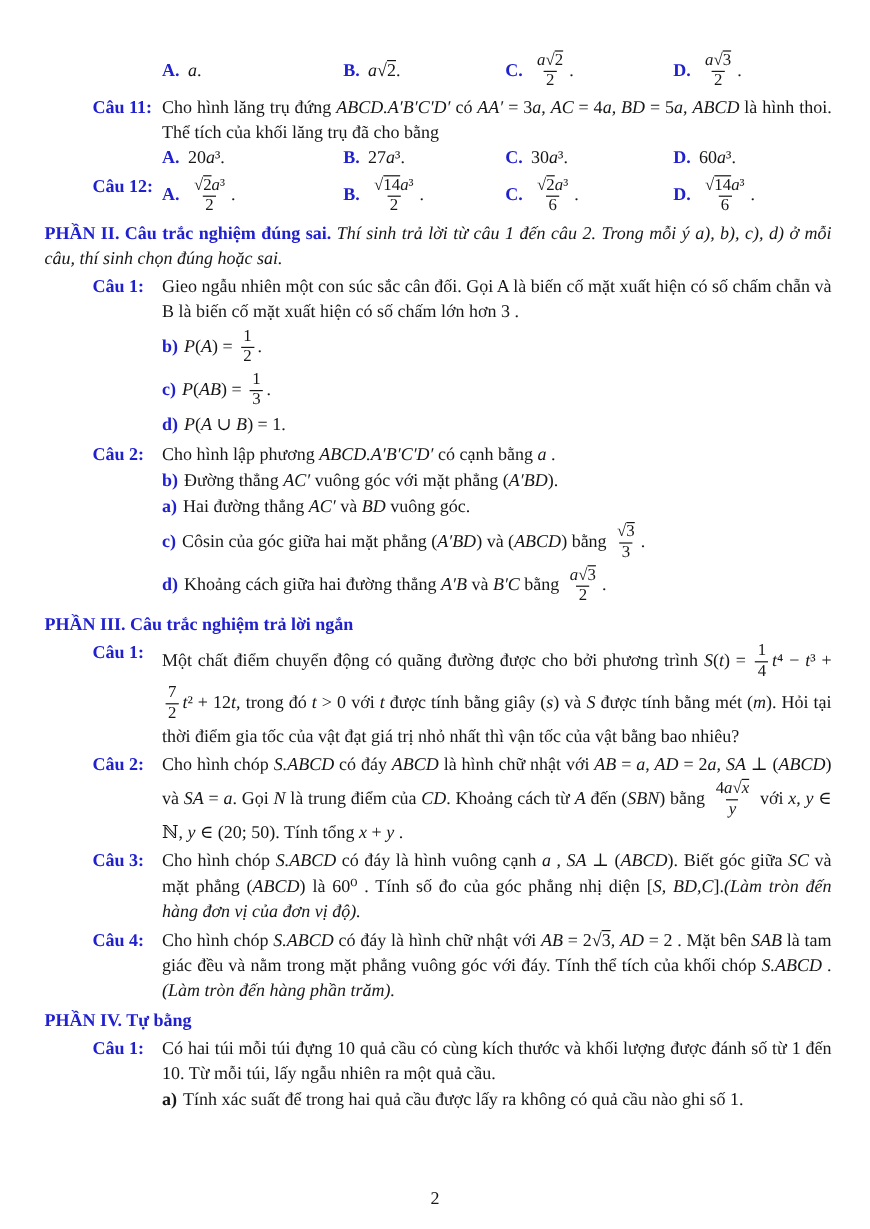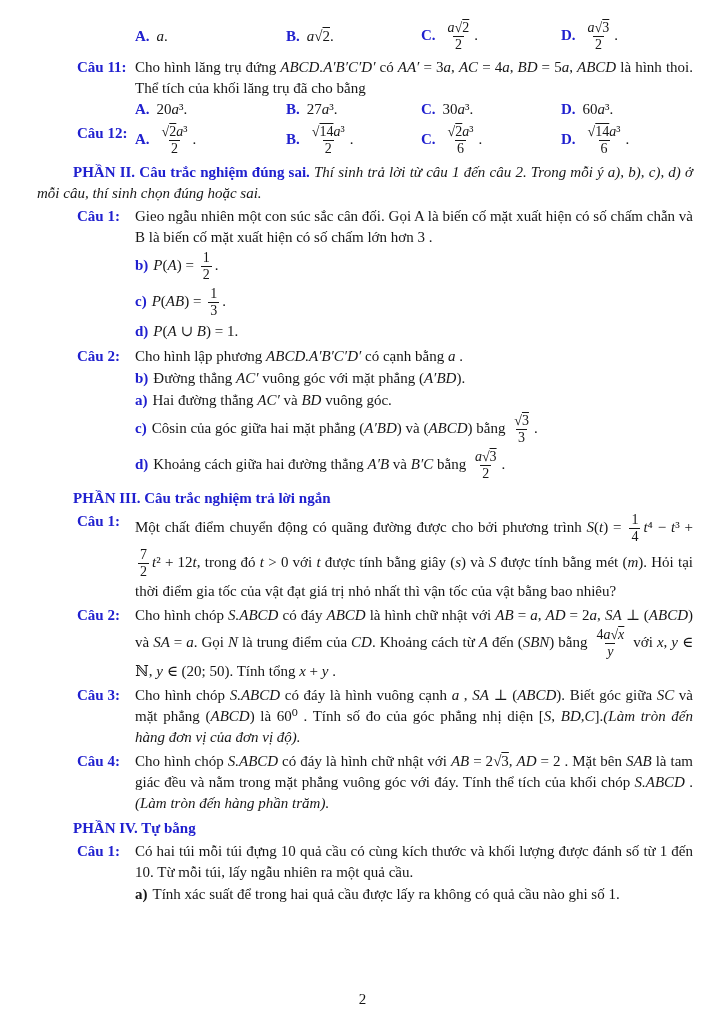--- a/index.html
+++ b/index.html
@@ -2,37 +2,37 @@
 <html><head>
 <meta charset="utf-8">
 <style>
   :root { --blue: #2020cf; --ink: #161616; }
   * { box-sizing: border-box; }
   html, body { margin: 0; padding: 0; background: #ffffff; }
   .page {
     position: relative;
     width: 711px; height: 1024px;
     margin: 0 auto;
-    padding: 19px 25px 0 30px;
+    padding: 42px 25px 0 30px;
     font-family: "Liberation Serif", "DejaVu Serif", serif;
     font-size: 15px; line-height: 21px; color: var(--ink);
     overflow: hidden;
   }
   .q { display: flex; margin: 0 0 3px 0; }
   .q-label { flex: 0 0 58px; font-weight: bold; color: var(--blue); margin-left: 40px; }
   .q-body { flex: 1; min-width: 0; }
   .p { text-align: justify; }
   .sub { margin: 1px 0; }
   .sub-label { font-weight: bold; color: var(--blue); margin-right: 5px; }
   .sub-label.dark { color: var(--ink); }
   .ans-row { display: grid; grid-template-columns: 151px 135px 140px 1fr; align-items: center; }
   .opt { white-space: nowrap; }
   .opt-letter { font-weight: bold; color: var(--blue); margin-right: 7px; }
   .part { margin: 4px 0 2px 0; text-align: justify; }
-  .part-title { font-weight: bold; color: var(--blue); font-style: normal; margin-left: 36px; }
+  .part-title { font-weight: bold; color: var(--blue); font-style: normal; }
   .part-note { font-style: italic; }
   .mi { font-style: italic; }
   .frac {
     display: inline-flex; flex-direction: column; align-items: center;
     vertical-align: middle; margin: 1px 3px; font-size: 14px; line-height: 16px;
     text-align: left;
   }
   .frac .num { padding: 0 2px; }
   .frac .den { border-top: 1px solid var(--ink); padding: 0 2px; }
   .rad { white-space: nowrap; }

